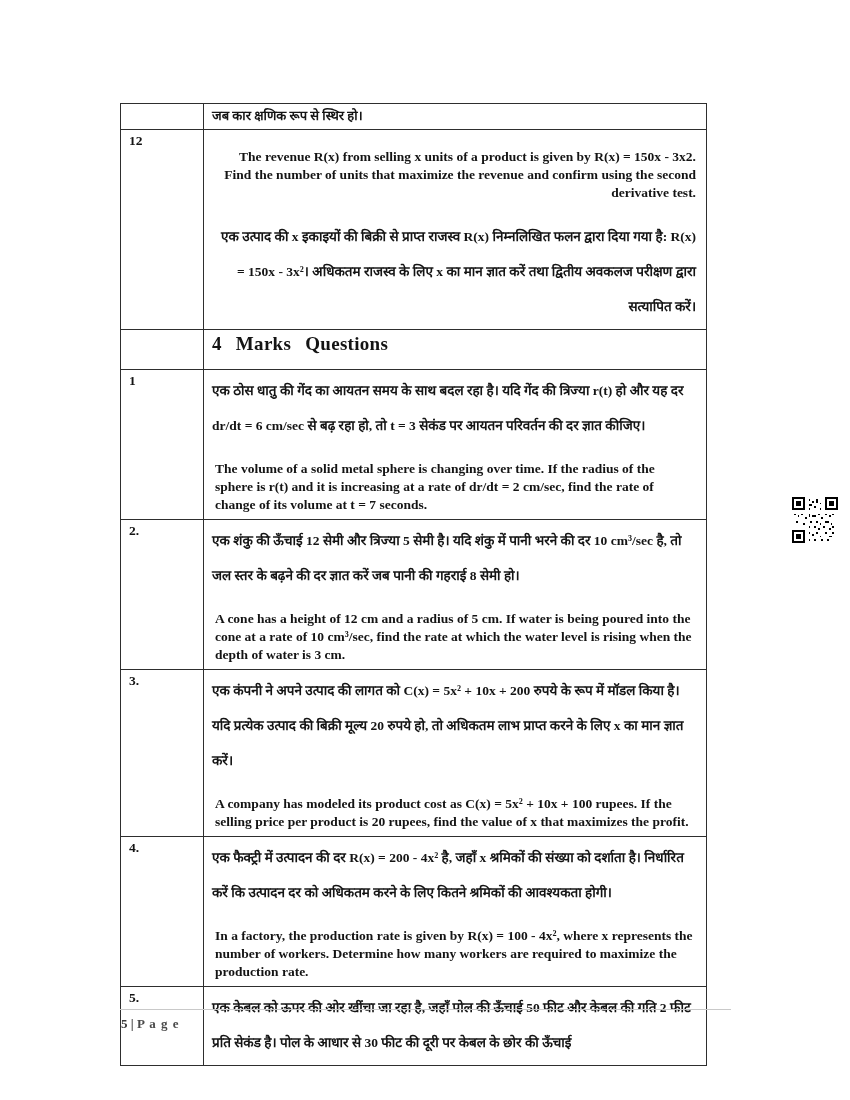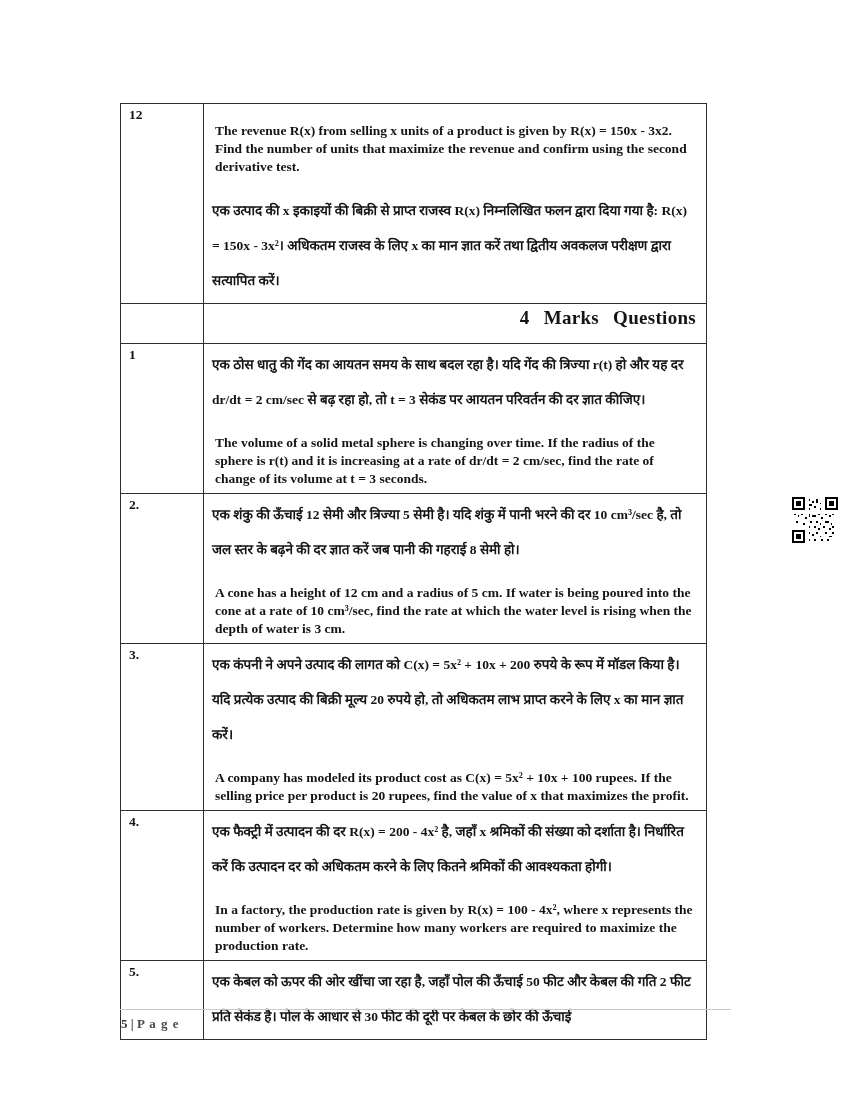--- a/index.html
+++ b/index.html
@@ -32,24 +32,24 @@
   }
   td.content{font-size:13.5px;font-weight:700;}
   .para{margin:0;}
   .para + .para{margin-top:17px;}
   .hi{line-height:35px;}
   .en{line-height:18px;padding-left:3px;}
   .r0 td{padding-top:2px;padding-bottom:2px;}
   .r0 .hi{line-height:17px;font-size:13px;}
   tr.r0{height:22px;}
   tr.r12{height:193px;}
-  tr.r12 td.content{padding-top:18px;}
+  tr.r12 td.content{padding-top:18px;text-align:right;}
   tr.rhead{height:40px;}
   td.header-cell{
-    text-align:right;
+    text-align:left;
     font-size:19px;
     font-weight:700;
     word-spacing:9px;
     letter-spacing:0.3px;
     padding-top:8px;
   }
   tr.rq1{height:150px;}
   tr.rq2{height:124px;}
   tr.rq3{height:153px;}
   tr.rq4{height:145px;}
@@ -74,39 +74,45 @@
   }
   .footer .pgword{letter-spacing:1px;font-weight:600;color:#4a4a4a;margin-top:37px;}
 </style>
 </head>
 <body>
 
 <div class="page">
 
   <table class="qtable">
     <tbody>
+        <tr class="r0">
+      <td class="num"></td>
+      <td class="content">
+        <div class="para hi">जब कार क्षणिक रूप से स्थिर हो।</div>
+      </td>
+    </tr>
 
     <tr class="r12">
       <td class="num">12</td>
       <td class="content">
         <div class="para en">The revenue R(x) from selling x units of a product is given by R(x) = 150x - 3x2. Find the number of units that maximize the revenue and confirm using the second derivative test.</div>
         <div class="para hi">एक उत्पाद की x इकाइयों की बिक्री से प्राप्त राजस्व R(x) निम्नलिखित फलन द्वारा दिया गया है: R(x) = 150x - 3x²। अधिकतम राजस्व के लिए x का मान ज्ञात करें तथा द्वितीय अवकलज परीक्षण द्वारा सत्यापित करें।</div>
       </td>
     </tr>
 
     <tr class="rhead">
       <td class="num"></td>
       <td class="header-cell">4 Marks Questions</td>
     </tr>
 
     <tr class="rq1">
       <td class="num">1</td>
       <td class="content">
-        <div class="para hi">एक ठोस धातु की गेंद का आयतन  समय के साथ बदल रहा है। यदि गेंद की त्रिज्या  r(t) हो और यह दर dr/dt = 2 cm/sec से बढ़ रहा हो, तो t = 3 सेकंड पर आयतन  परिवर्तन की दर ज्ञात कीजिए।</div>
-        <div class="para en">The volume of a solid metal sphere is changing over time. If the radius of the sphere is r(t) and it is increasing at a rate of dr/dt = 2 cm/sec, find the rate of change of its volume at t = 3 seconds.</div>
+        <div class="para hi">एक ठोस धातु की गेंद का आयतन  समय के साथ बदल रहा है। यदि गेंद की त्रिज्या  r(t) हो और यह दर dr/dt = 6 cm/sec से बढ़ रहा हो, तो t = 3 सेकंड पर आयतन  परिवर्तन की दर ज्ञात कीजिए।</div>
+        <div class="para en">The volume of a solid metal sphere is changing over time. If the radius of the sphere is r(t) and it is increasing at a rate of dr/dt = 2 cm/sec, find the rate of change of its volume at t = 7 seconds.</div>
       </td>
     </tr>
 
     <tr class="rq2">
       <td class="num">2.</td>
       <td class="content">
         <div class="para hi">एक शंकु की ऊँचाई 12 सेमी और त्रिज्या 5 सेमी है। यदि शंकु में पानी भरने की दर 10 cm³/sec है, तो जल स्तर के बढ़ने की दर ज्ञात करें जब पानी की गहराई 8 सेमी हो।</div>
         <div class="para en">A cone has a height of 12 cm and a radius of 5 cm. If water is being poured into the cone at a rate of 10 cm³/sec, find the rate at which the water level is rising when the depth of water is 3 cm.</div>
       </td>
     </tr>

